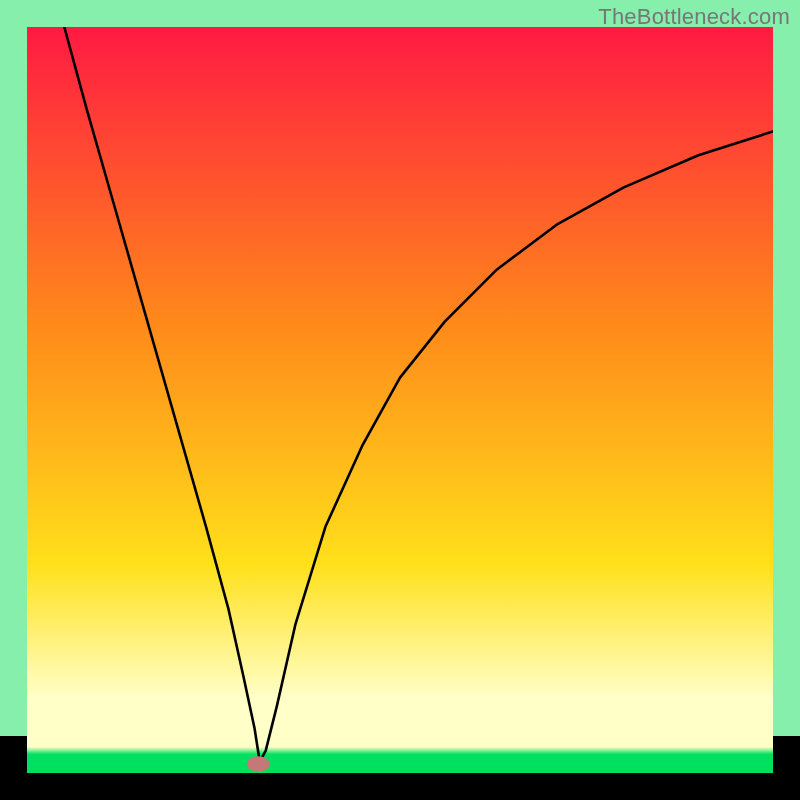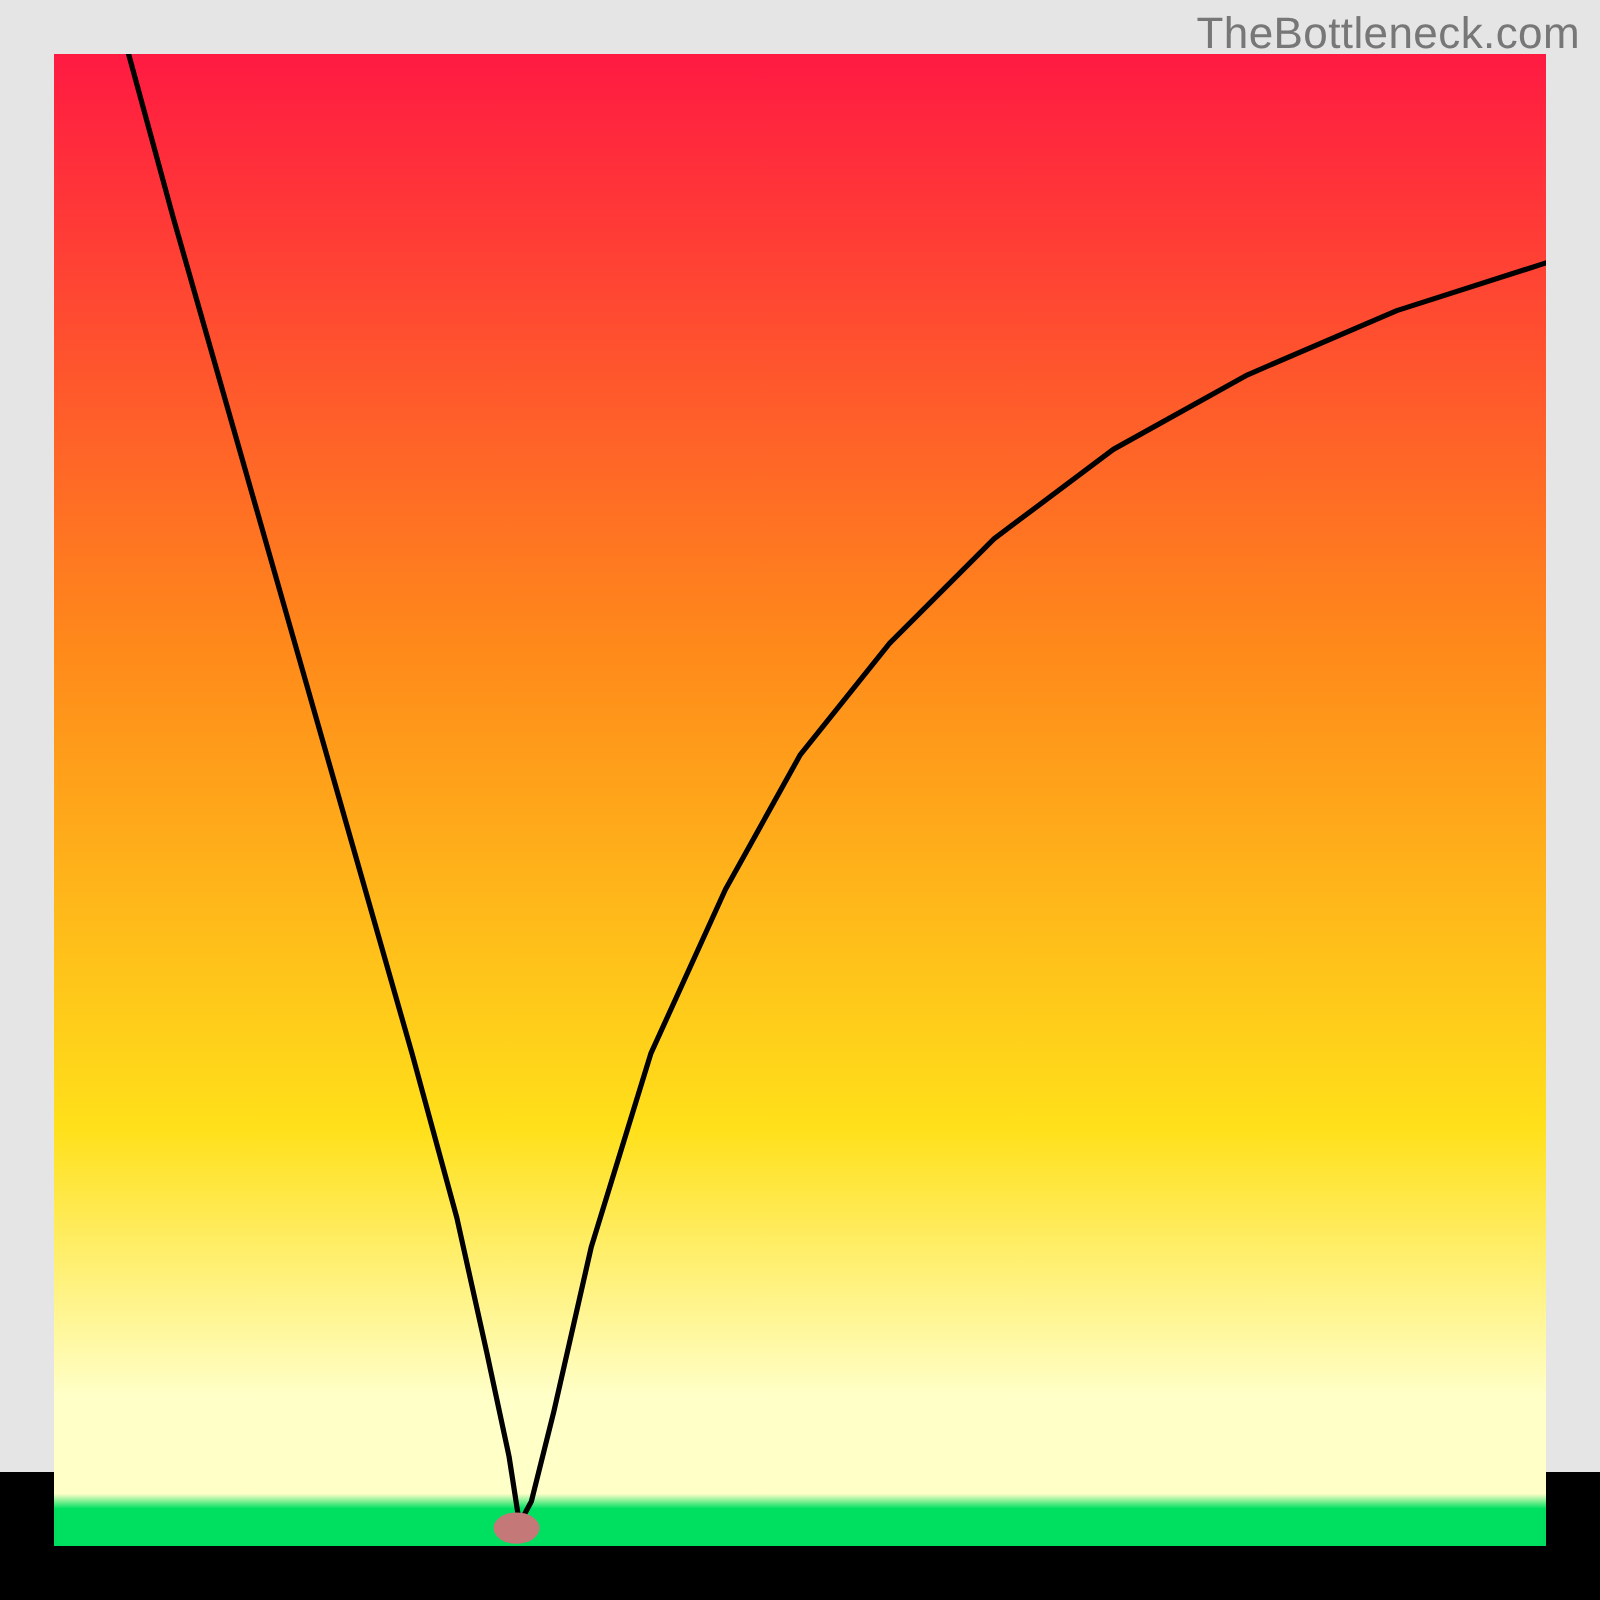--- a/index.html
+++ b/index.html
@@ -8,21 +8,21 @@
     width: 800px;
     height: 800px;
     background: #000;
     font-family: Arial, Helvetica, sans-serif;
     overflow: hidden;
   }
   .frame {
     position: relative;
     width: 800px;
     height: 736px;
-    background: #e5e5e5;
+    background: #86efac;
   }
   .watermark {
     position: absolute;
     top: 4px;
     right: 10px;
     color: #777;
     font-size: 22px;
     font-weight: 500;
     letter-spacing: 0.2px;
     z-index: 5;

